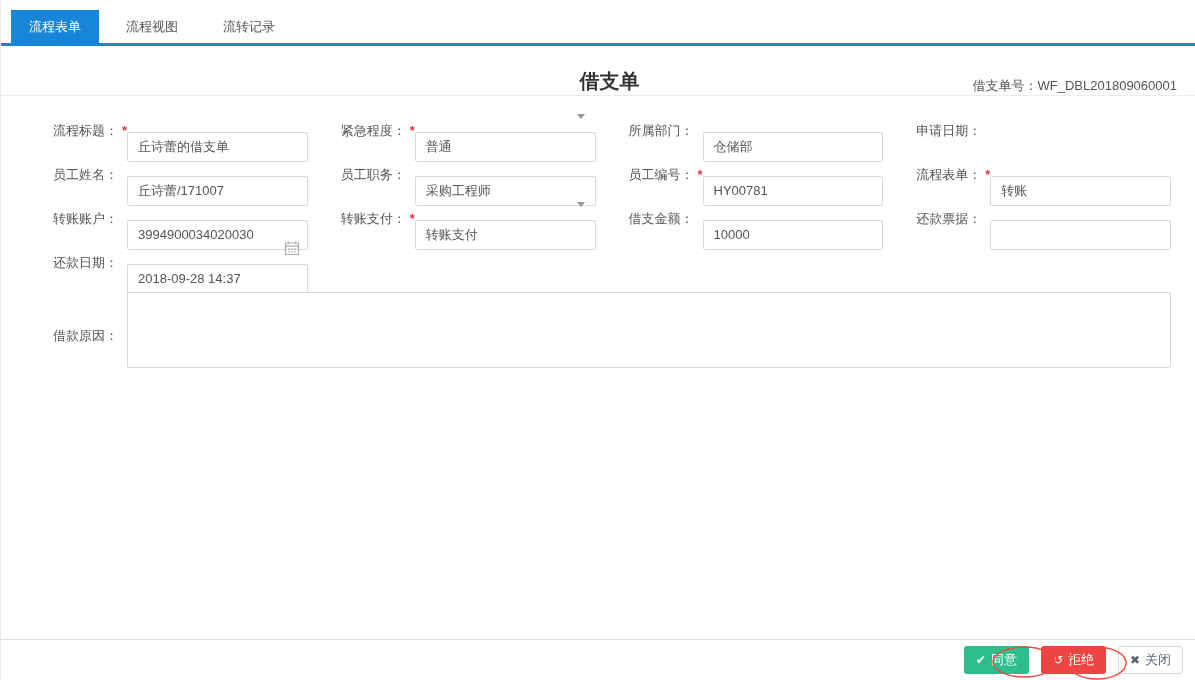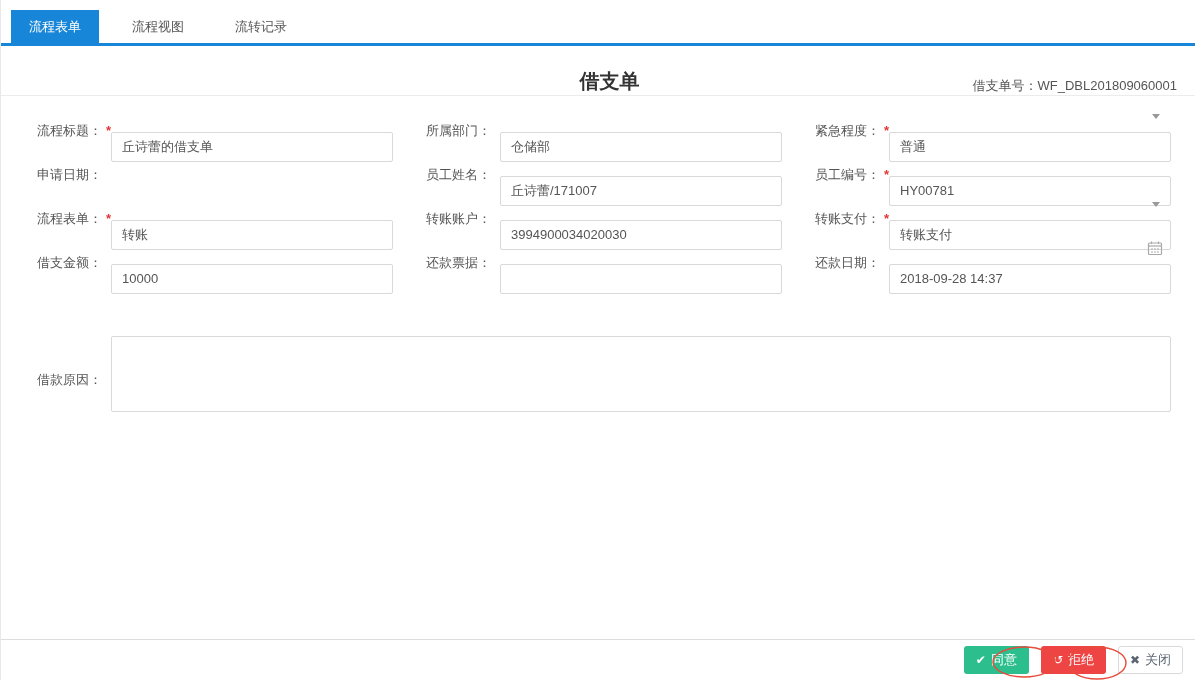--- a/index.html
+++ b/index.html
@@ -1,32 +1,32 @@
 <!DOCTYPE html>
 <html><head>
 <meta charset="utf-8">
 <style>
   * { margin:0; padding:0; box-sizing:border-box; }
   html,body { background:#fff; }
   body { font-family:"Liberation Sans","DejaVu Sans",sans-serif; font-size:13px; color:#555; }
   .page { position:relative; width:1195px; height:680px; background:#fff; border-left:1px solid #e8e8e8; overflow:hidden; }
 
   
-  .tabbar { padding:10px 0 0 10px; display:flex; gap:15px; background:#fff; }
+  .tabbar { padding:10px 0 0 10px; display:flex; gap:9px; background:#fff; }
   .tab { padding:0 18px; height:33px; line-height:33px; font-size:13px; color:#555; cursor:pointer; }
   .tab.active { background:#1786d9; color:#fff; }
   .tab-underline { height:3px; background:#1786d9; width:100%; }
 
   
   .header { position:relative; padding-top:22px; border-bottom:1px solid #ececec; }
   .title { text-align:center; font-size:20px; font-weight:bold; color:#333;padding-left:23px; }
   .docno { position:absolute; right:18px; bottom:0; font-size:13px; color:#555; }
 
   
-  .form { padding:20px 24px 0 30px; display:grid; grid-template-columns:1fr 1fr 1fr; column-gap:27px; row-gap:14px; }
+  .form { padding:20px 24px 0 46px; display:grid; grid-template-columns:1fr 1fr 1fr 1fr; column-gap:27px; row-gap:14px; }
   .field { display:flex; align-items:center; height:30px; }
   .field.full { grid-column:1 / -1; height:auto; align-items:center; }
   .flabel { flex:0 0 80px; text-align:right; color:#555; font-size:13px; white-space:nowrap; }
   .flabel .req { color:#e53333; font-style:normal; display:inline-block; width:8px; margin-left:1px; font-weight:bold; }
   .field.full .flabel { padding-top:8px; }
   .control { position:relative; flex:1; }
   .finput { width:100%; height:30px; border:1px solid #d9d9d9; border-radius:2px; padding:0 10px; font-size:13px; color:#555; font-family:inherit; background:#fff; outline:none;margin-top:31px; }
   .finput.with-caret { padding-right:26px; }
   .ftextarea { width:100%; height:76px; border:1px solid #d9d9d9; border-radius:2px; padding:6px 10px; font-size:13px; color:#555; font-family:inherit; resize:none; outline:none; }
   .caret { position:absolute; right:11px; top:13px; width:0; height:0; border-left:4px solid transparent; border-right:4px solid transparent; border-top:5px solid #999; pointer-events:none; }
@@ -59,38 +59,42 @@
     <div class="docno"><span>借支单号：</span><span>WF_DBL201809060001</span></div>
   </div>
 
   <div class="form">
 
     <div class="field">
       <label class="flabel"><span>流程标题：</span><em class="req">*</em></label>
       <div class="control"><input class="finput" value="丘诗蕾的借支单" style=""></div>
     </div>
     <div class="field">
-      <label class="flabel"><span>所属部门：</span><em class="req"></em></label>
-      <div class="control"><input class="finput" value="仓储部" style=""></div>
-    </div>
-
-    <div class="field">
       <label class="flabel"><span>紧急程度：</span><em class="req">*</em></label>
       <div class="control">
         <input class="finput with-caret" value="普通" style="">
         <span class="caret"></span>
       </div>
+    </div>
+
+    <div class="field">
+      <label class="flabel"><span>所属部门：</span><em class="req"></em></label>
+      <div class="control"><input class="finput" value="仓储部" style=""></div>
     </div>
     <div class="field">
       <label class="flabel"><span>申请日期：</span><em class="req"></em></label>
     </div>
 
     <div class="field">
       <label class="flabel"><span>员工姓名：</span><em class="req"></em></label>
       <div class="control"><input class="finput" value="丘诗蕾/171007" style=""></div>
+    </div>
+    <div class="field">
+      <label class="flabel"><span>员工职务：</span><em class="req"></em></label>
+      <div class="control"><input class="finput" value="采购工程师" style=""></div>
     </div>
 
     <div class="field">
       <label class="flabel"><span>员工编号：</span><em class="req">*</em></label>
       <div class="control"><input class="finput" value="HY00781" style=""></div>
     </div>
     <div class="field">
       <label class="flabel"><span>流程表单：</span><em class="req">*</em></label>
       <div class="control"><input class="finput" value="转账" style=""></div>
     </div>

